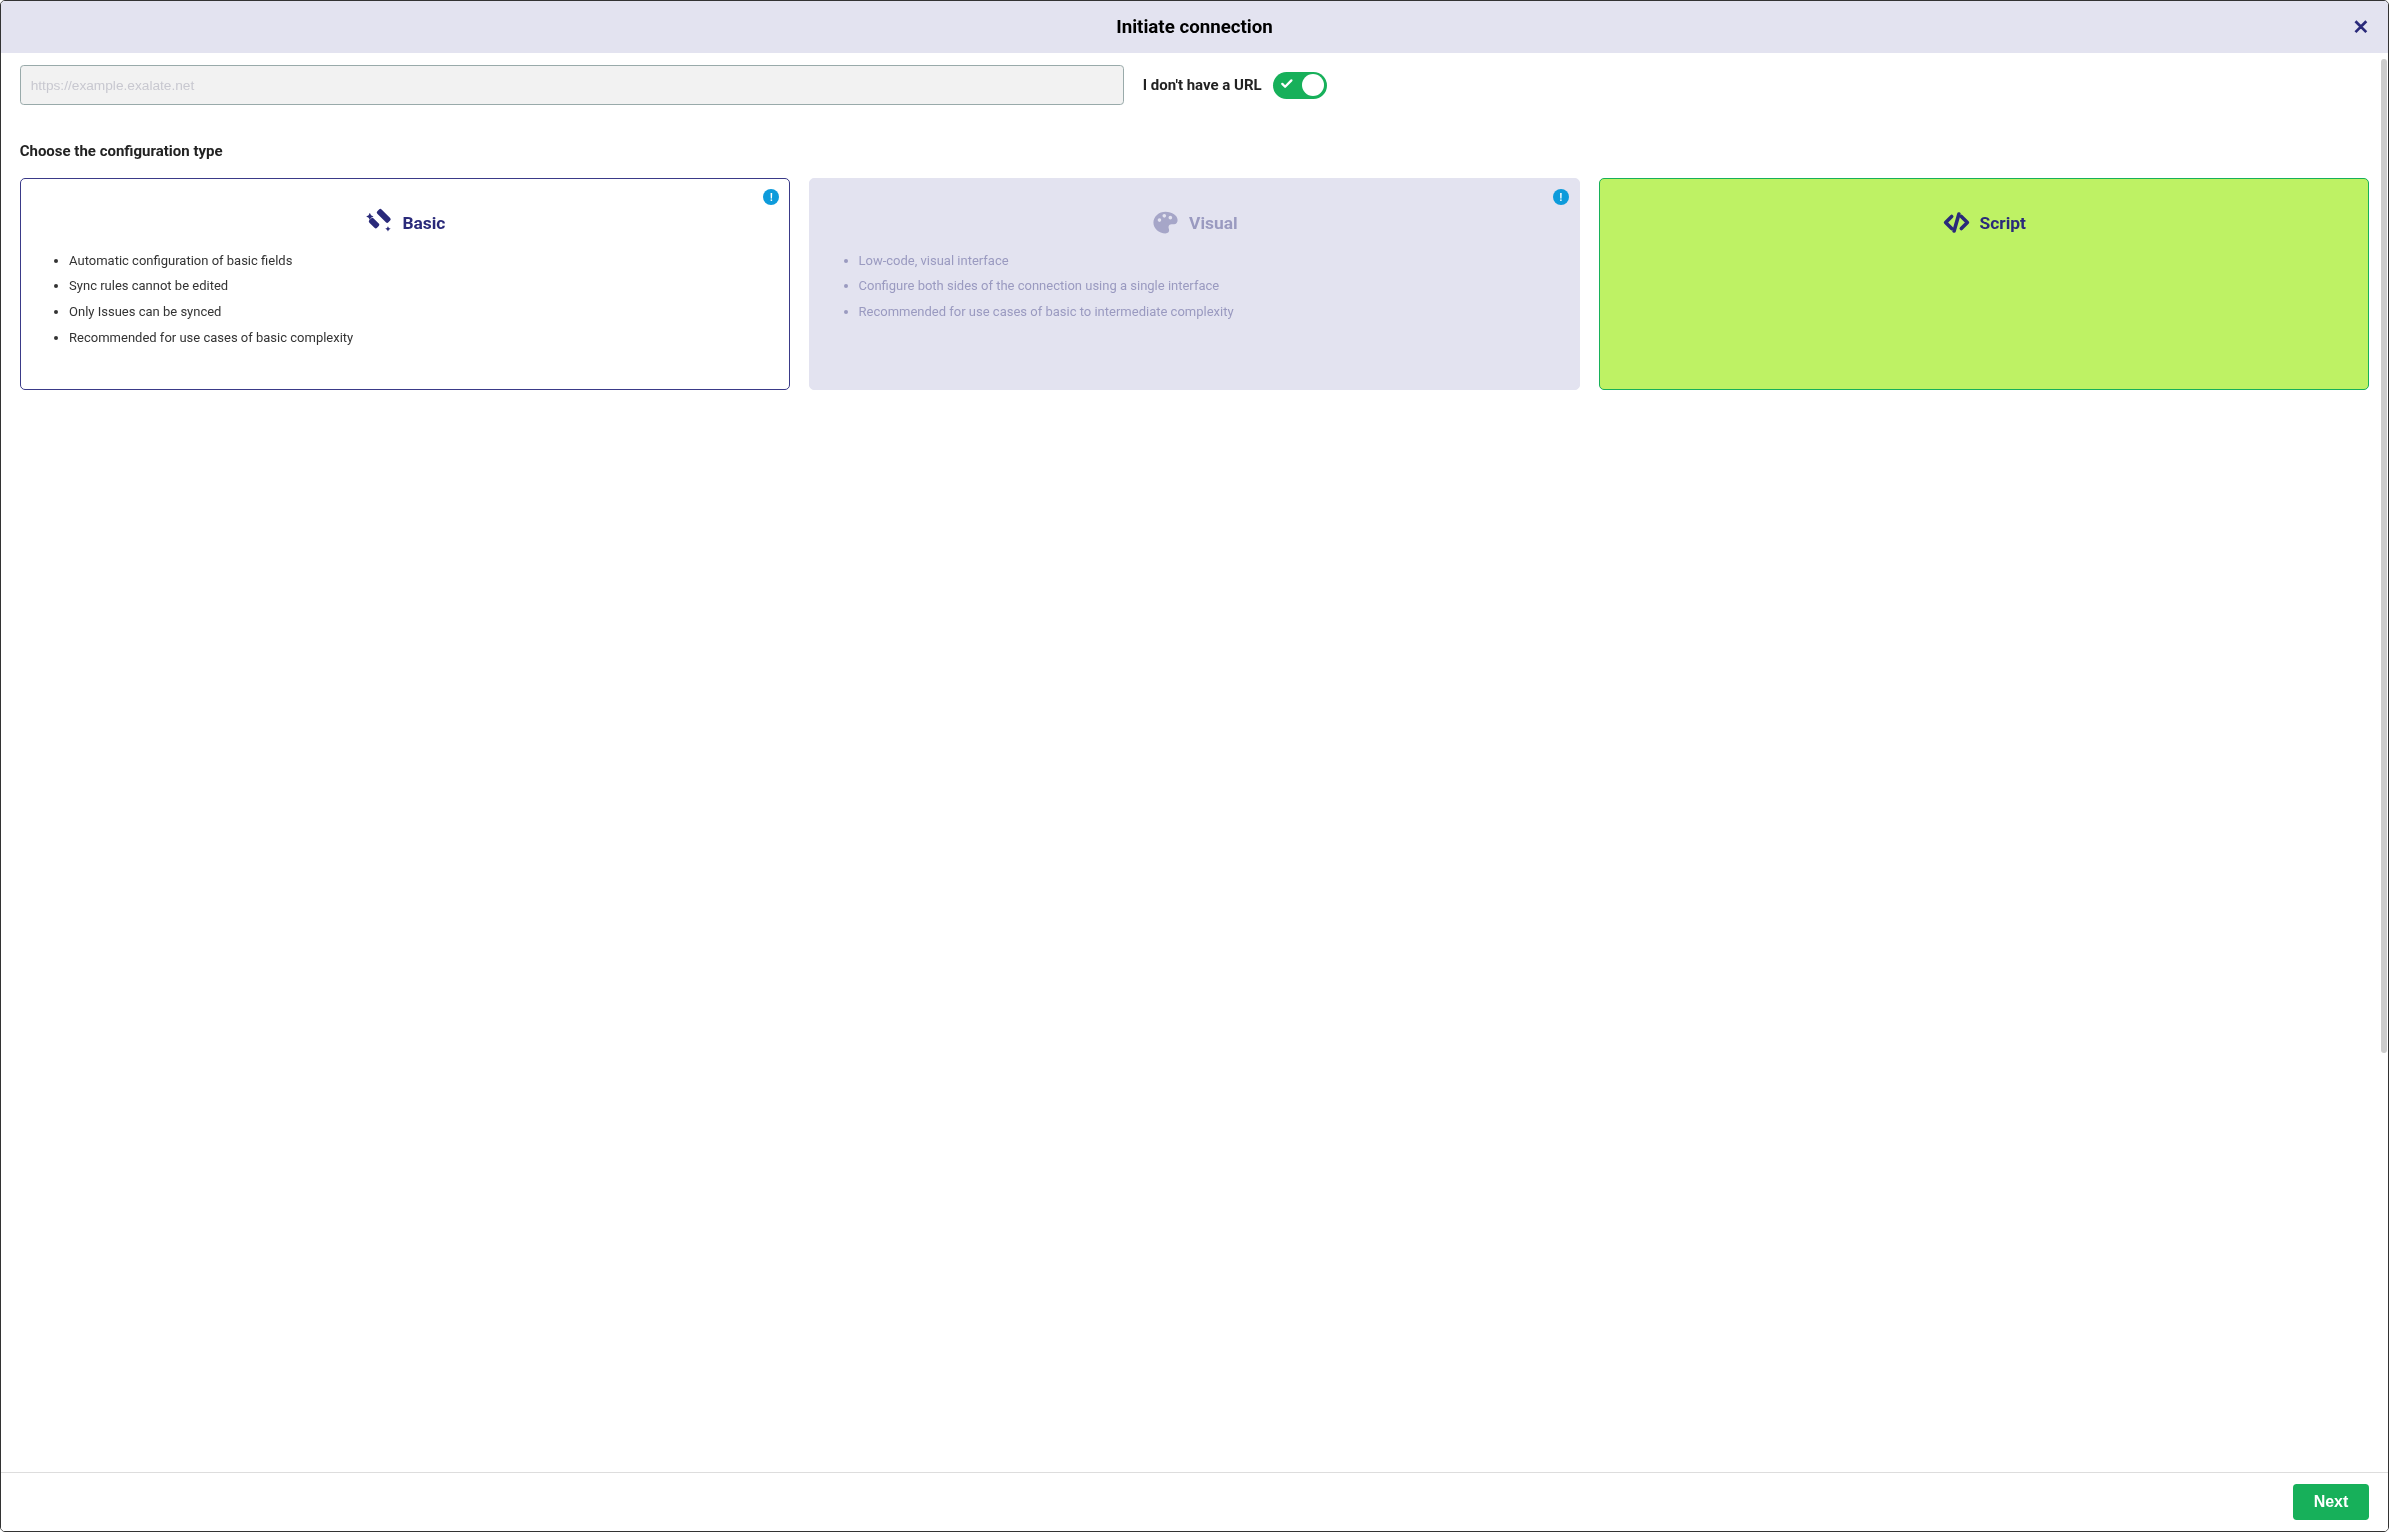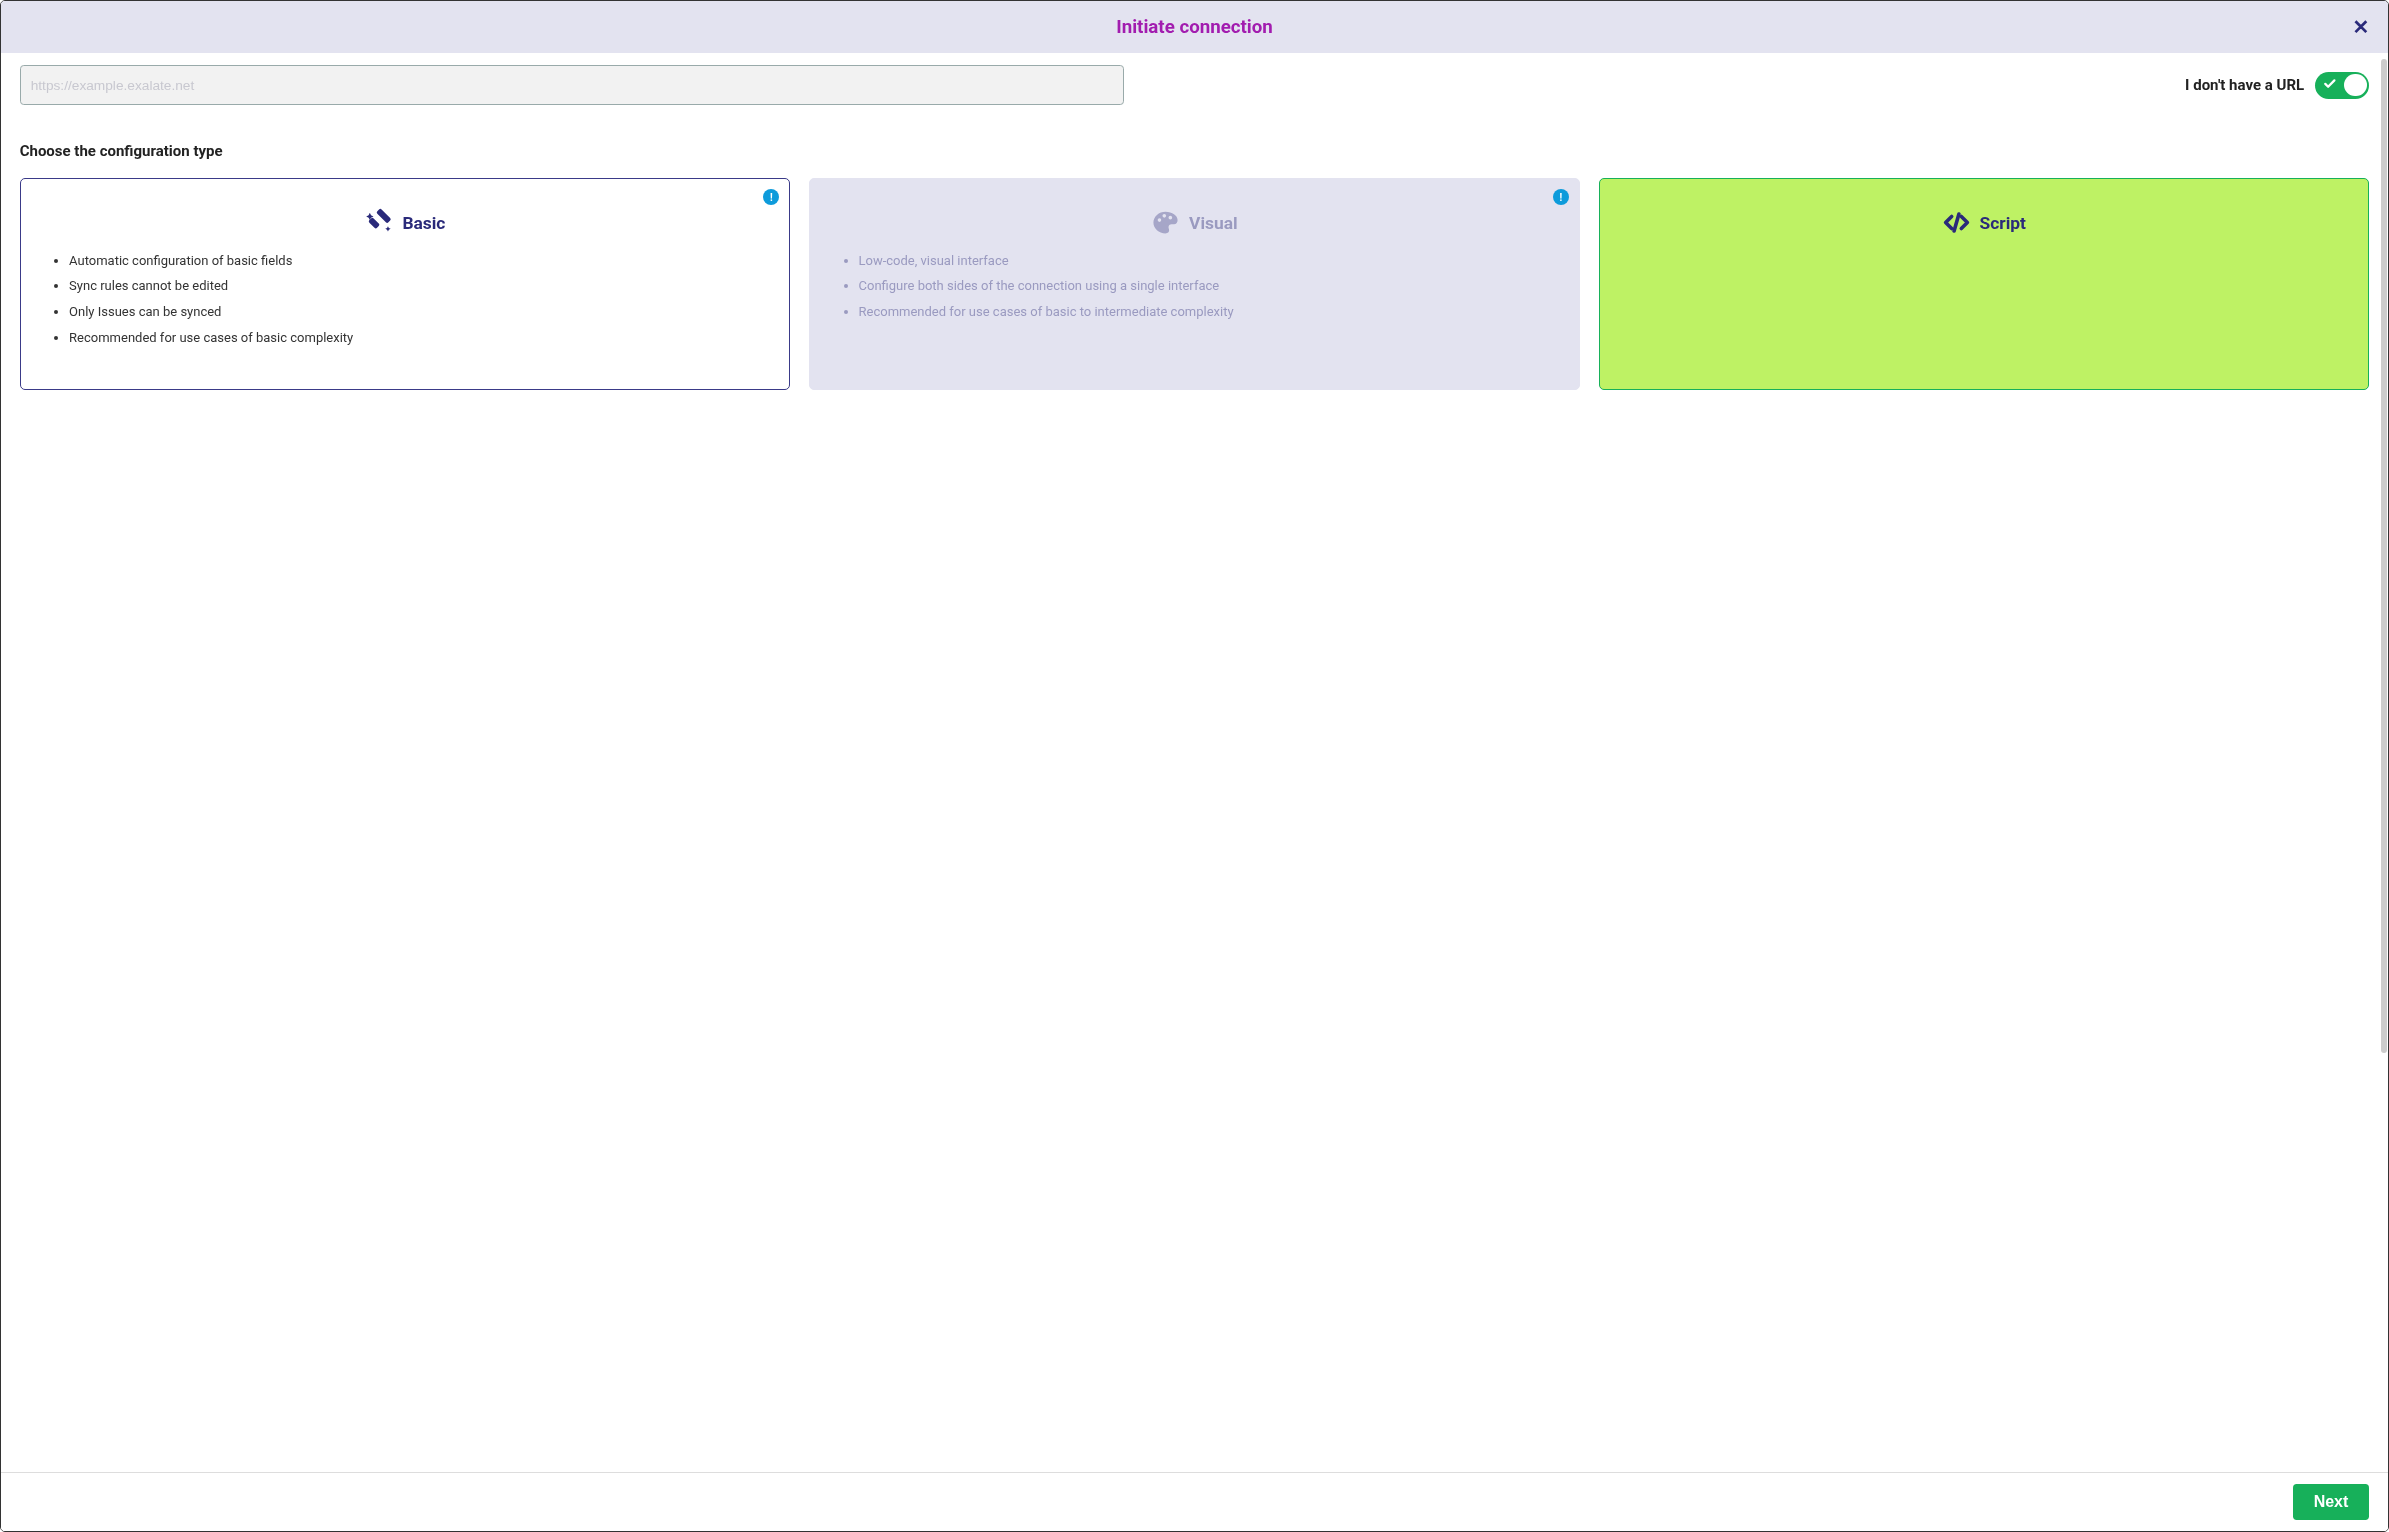--- a/index.html
+++ b/index.html
@@ -24,21 +24,21 @@
     }
     .modal-header {
       background: #e3e3f0;
       padding: 15px 18.7px;
       position: relative;
       display: flex;
       justify-content: center;
       align-items: center;
     }
     .modal-title {
-      color: #a21caf;
+      color: #000000;
       font-size: 18.7px;
       font-weight: 700;
     }
     .close-btn {
       position: absolute;
       right: 18.7px;
       top: 50%;
       transform: translateY(-50%);
       color: #2a2a7a;
       font-size: 20px;
@@ -81,21 +81,20 @@
       border-radius: 50%;
       background: #888;
       color: #fff;
       font-size: 8.7px;
       font-weight: 700;
       font-style: normal;
     }
     .url-row {
       display: flex;
       align-items: center;
-      justify-content: space-between;
       gap: 18.7px;
       margin-bottom: 37px;
     }
     .url-input {
       width: 47%;
       padding: 11.2px 10px;
       font-size: 13.7px;
       border: 0.6px solid #9aa;
       border-radius: 3.7px;
       background: #f2f2f2;

